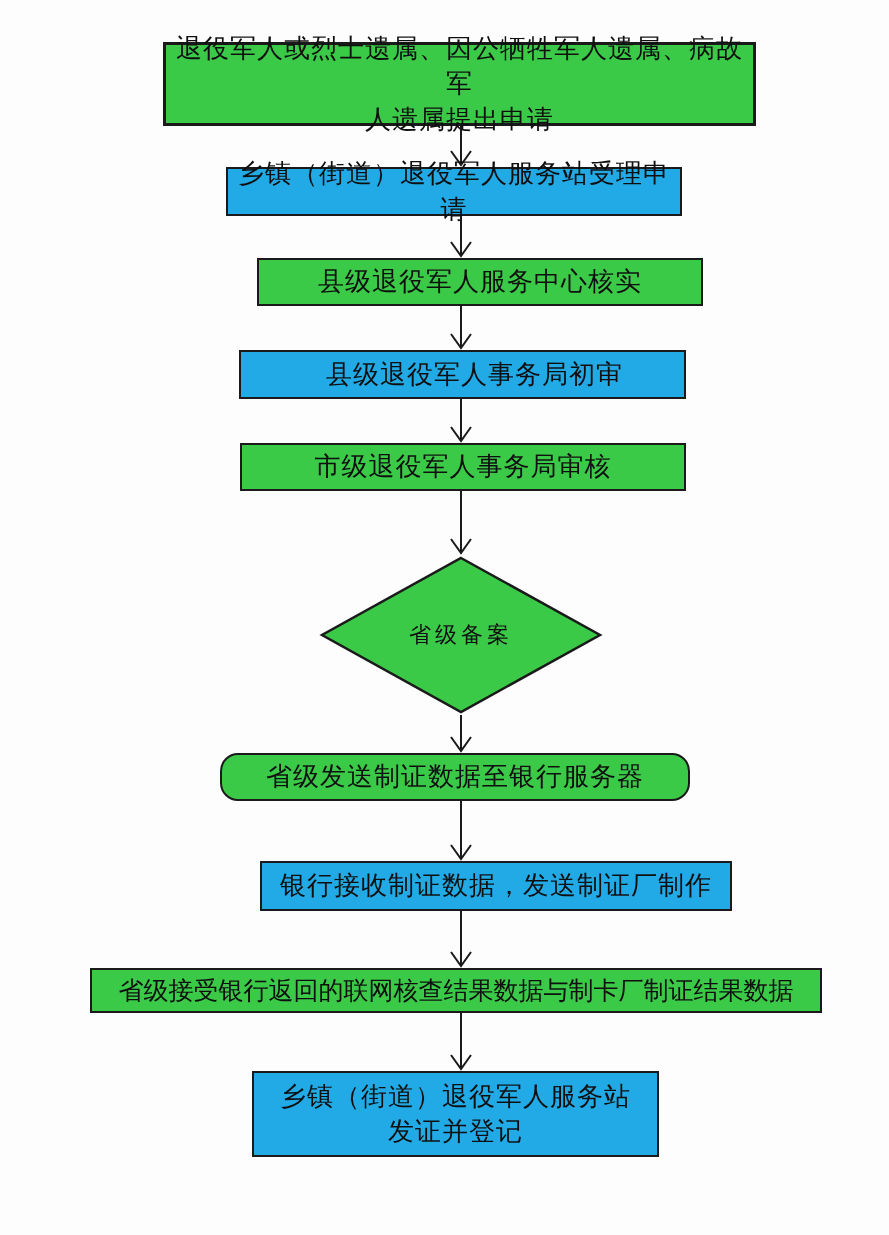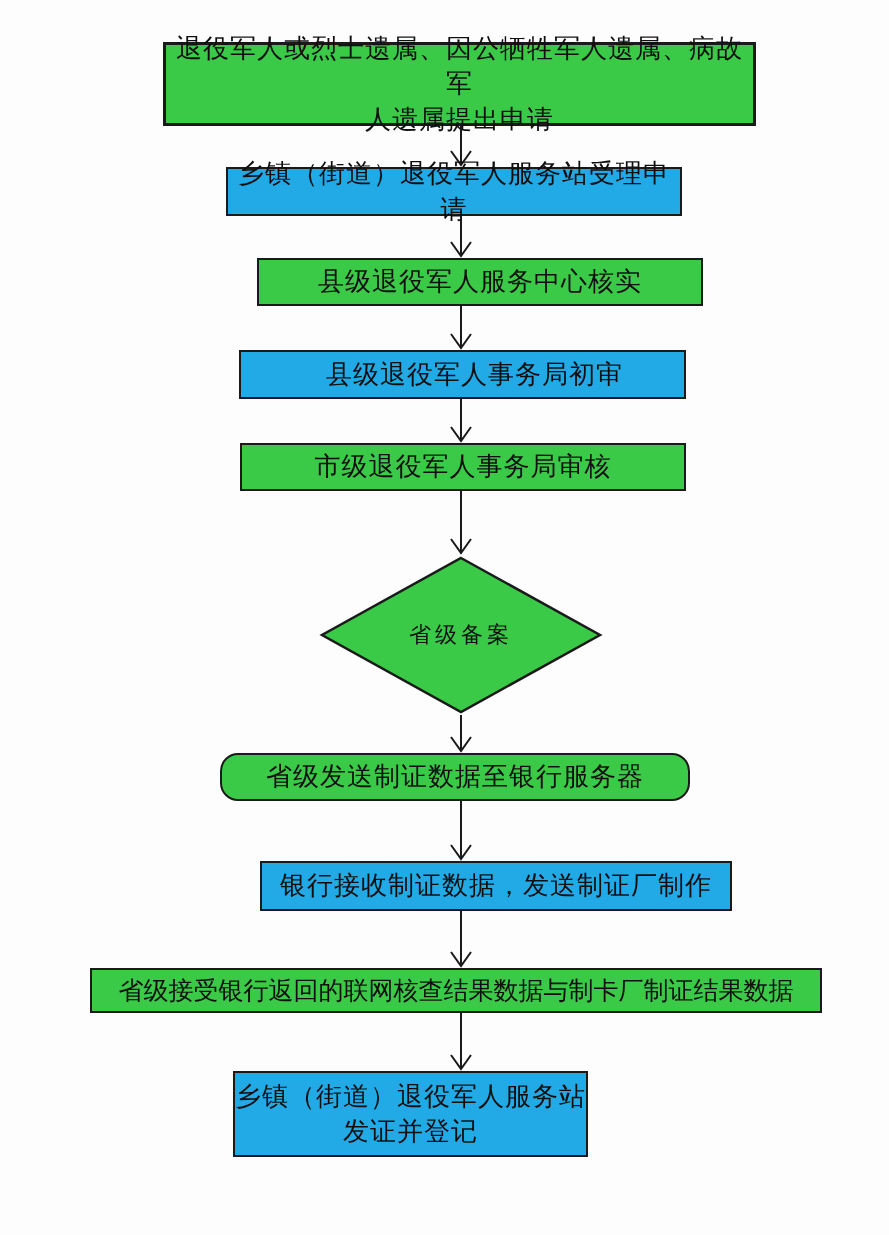--- a/index.html
+++ b/index.html
@@ -38,21 +38,21 @@
   .n1{left:226px;top:167px;width:456px;height:49px;}
   .n2{left:245px;top:258px;width:446px;height:48px;margin-left:12px;}
   .n3{left:239px;top:350px;width:447px;height:49px;padding-left:24px;}
   .n4{left:240px;top:443px;width:446px;height:48px;}
   .n5{left:318px;top:555px;width:286px;height:160px;border:none;background:none;}
   .n5 svg{position:absolute;left:0;top:0;}
   .n5 .diamond-label{position:relative;z-index:2;font-size:22px;letter-spacing:4px;}
   .n6{left:220px;top:753px;width:470px;height:48px;border-radius:18px;}
   .n7{left:221px;top:861px;width:472px;height:50px;margin-left:39px;}
   .n8{left:90px;top:968px;width:732px;height:45px;font-size:25px;letter-spacing:0;}
-  .n9{left:233px;top:1071px;width:355px;height:86px;}
+  .n9{left:252px;top:1071px;width:407px;height:86px;}
 
   .arrow{position:absolute;left:446px;}
   .arrow line,.arrow polyline{stroke:var(--c-border);stroke-width:2;fill:none;}
   .a1{top:126px;} .a2{top:216px;} .a3{top:306px;} .a4{top:399px;}
   .a5{top:491px;} .a6{top:715px;} .a7{top:801px;} .a8{top:911px;}
   .a9{top:1013px;}
 </style>
 </head>
 <body>
 

